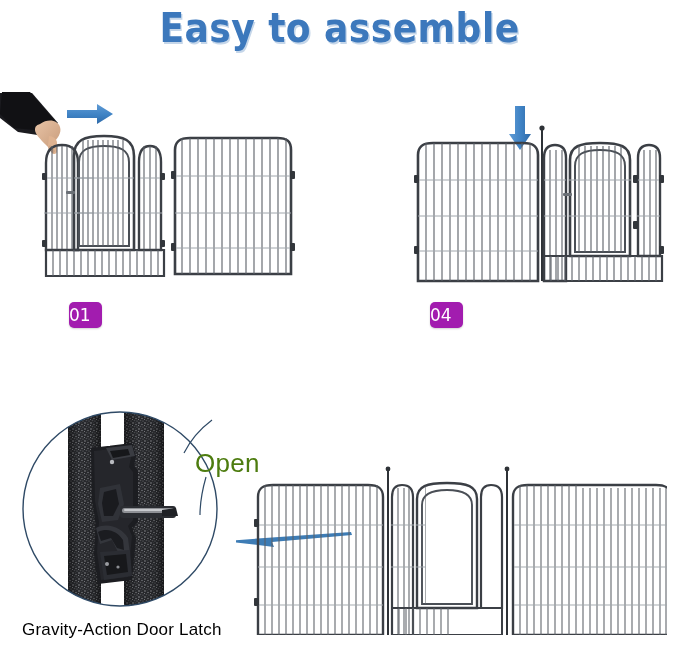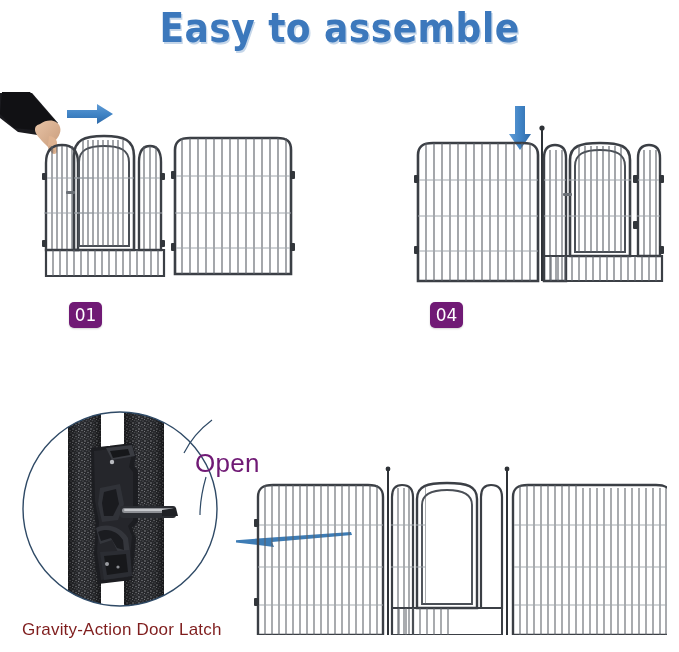--- a/index.html
+++ b/index.html
@@ -36,27 +36,27 @@
     text-shadow: 1.5px 1.5px 0 rgba(150,180,215,0.55);
     white-space: nowrap;
     line-height: 52px;
   }
 
   
   .step-badge {
     position: absolute;
     width: 33px;
     height: 26px;
-    background: #701a75;
+    background: #a21caf;
     border-radius: 5px;
     color: #ffffff;
     font-family: "DejaVu Sans", sans-serif;
     font-size: 17px;
     font-weight: normal;
-    text-align: center;
+    text-align: left;
     line-height: 26px;
     letter-spacing: 0px;
     box-shadow: 0 1px 2px rgba(0,0,0,0.18);
   }
   #badge-01 { left: 69px; top: 302px; }
   #badge-02 { left: 430px; top: 302px; }
 
   
   .figure { position: absolute; }
   #fig-step1 { left: 0px;   top: 88px;  width: 330px; height: 200px; }
@@ -66,31 +66,31 @@
 
   .figure svg, .magnifier svg { display: block; }
 
   
   #open-label {
     position: absolute;
     left: 195px;
     top: 448px;
     font-family: "Liberation Sans", sans-serif;
     font-size: 26px;
-    color: #701a75;
+    color: #4d7c0f;
     letter-spacing: 0.3px;
     white-space: nowrap;
   }
   #latch-caption {
     position: absolute;
     left: 22px;
     top: 620px;
     font-family: "Liberation Sans", sans-serif;
     font-size: 17px;
-    color: #7f1d1d;
+    color: #000000;
     letter-spacing: 0.2px;
     white-space: nowrap;
   }
 </style>
 </head>
 <body>
 
 <div id="page">
 
   <div id="title">Easy to assemble</div>

